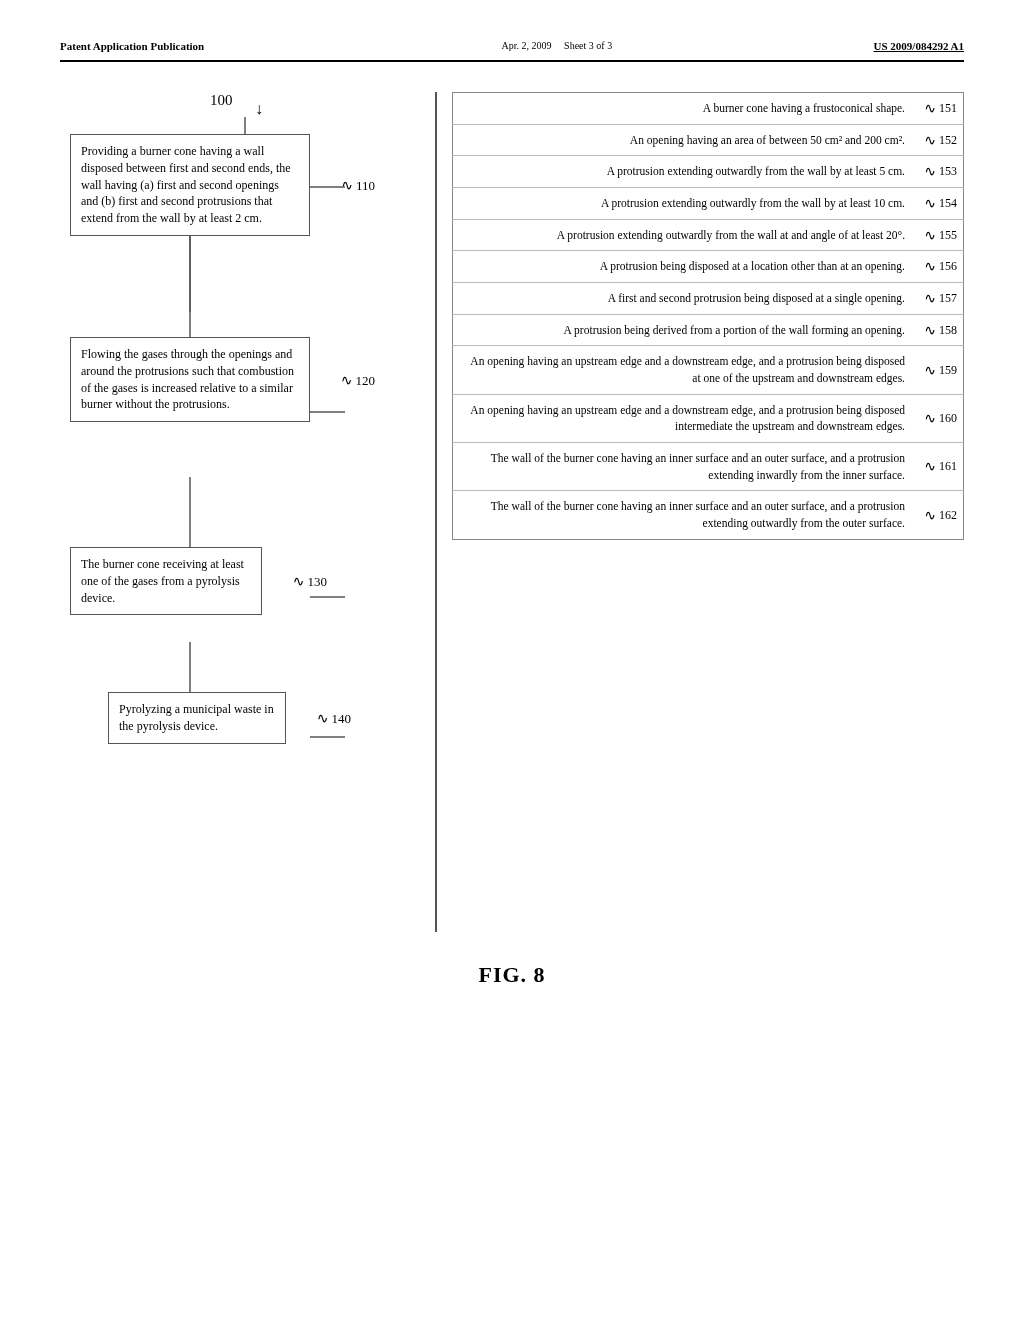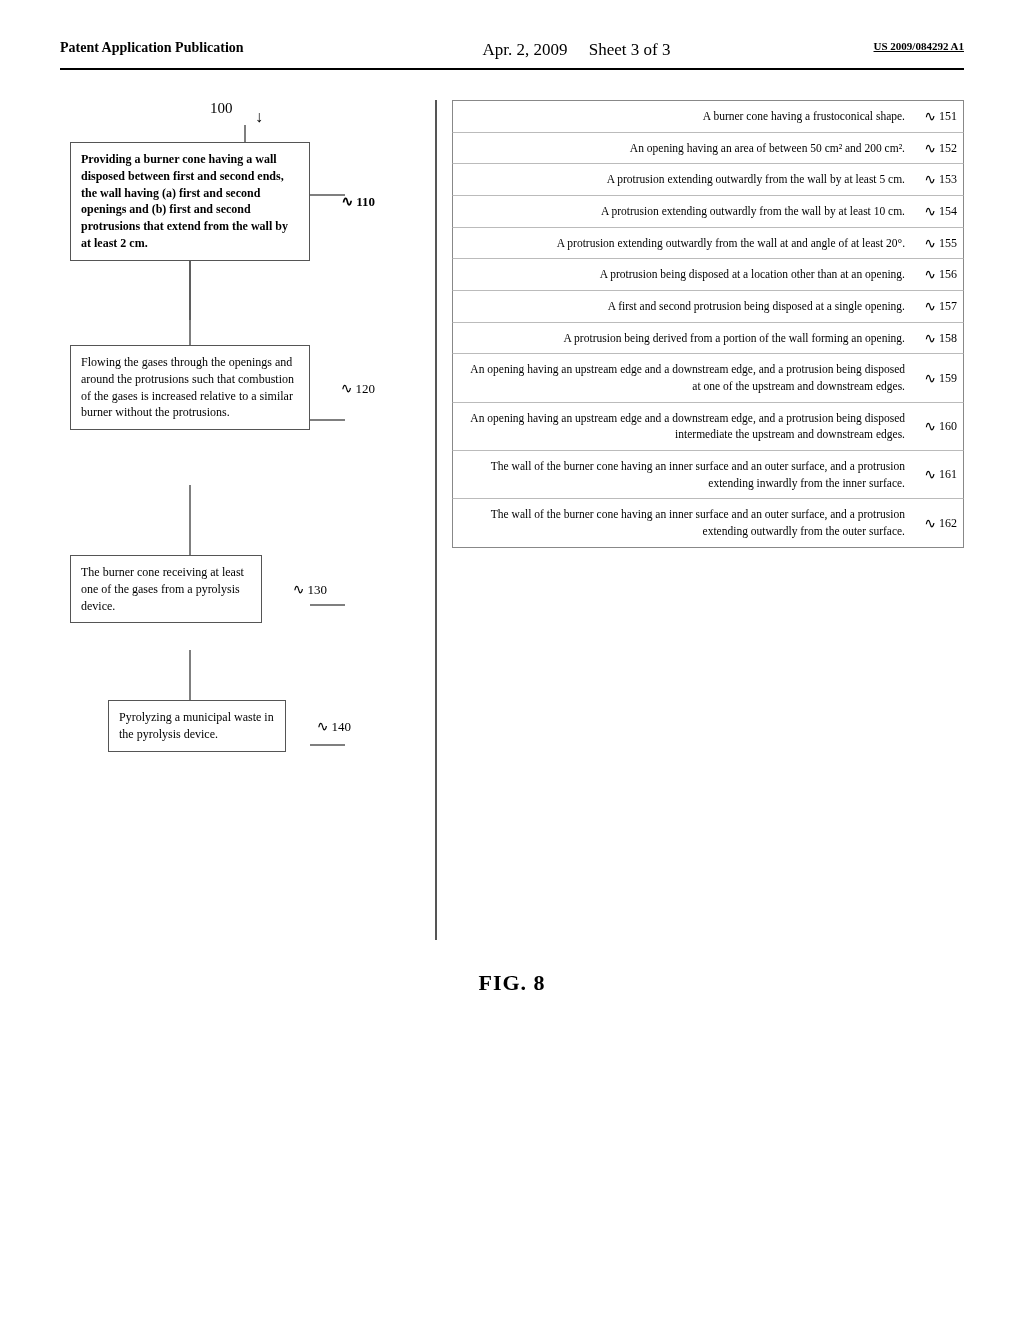--- a/index.html
+++ b/index.html
@@ -19,25 +19,25 @@
     }
     .header {
       display: flex;
       justify-content: space-between;
       align-items: flex-start;
       border-bottom: 2px solid #000;
       padding-bottom: 8px;
       margin-bottom: 30px;
     }
     .header-left {
-      font-size: 14px;
+      font-size: 11px;
       font-weight: bold;
     }
     .header-center {
-      font-size: 17px;
+      font-size: 10px;
       text-align: right;
       margin-left: 36px;
     }
     .header-right {
       font-size: 11px;
       font-weight: bold;
       text-decoration: underline;
     }
     .content-area {
       display: flex;
@@ -189,21 +189,21 @@
 
         <line x1="130" y1="540" x2="130" y2="600" stroke="#555" stroke-width="1.5"></line>
 
         <line x1="250" y1="635" x2="285" y2="635" stroke="#555" stroke-width="1.5"></line>
       </svg>
 
       <div style="position:absolute; top:0; left:150px; font-size:15px;">100</div>
 
       <div style="position:absolute; top:8px; left:195px; font-size:16px;">↓</div>
 
-      <div style="position:absolute; top:42px; left:10px; width:240px;font-weight:bold;">
+      <div style="position:absolute; top:42px; left:10px; width:240px;">
         <div class="flow-box">
           <span>Providing a burner cone having a wall disposed between first and second ends, the wall having (a) first and second openings and (b) first and second protrusions that extend from the wall by at least 2 cm.</span>
         </div>
         <div class="flow-ref-110">
           <span class="squiggle">∿</span><span>110</span>
         </div>
       </div>
 
       <div style="position:absolute; top:245px; left:10px; width:240px;">
         <div class="flow-box">

